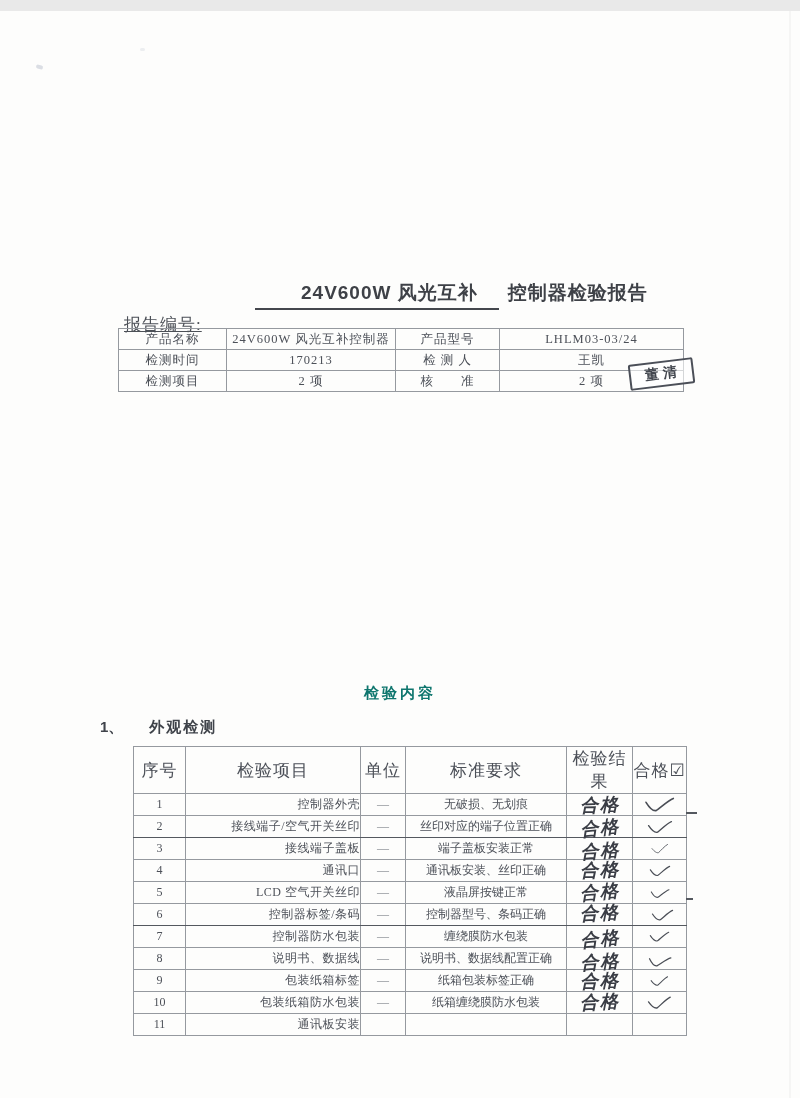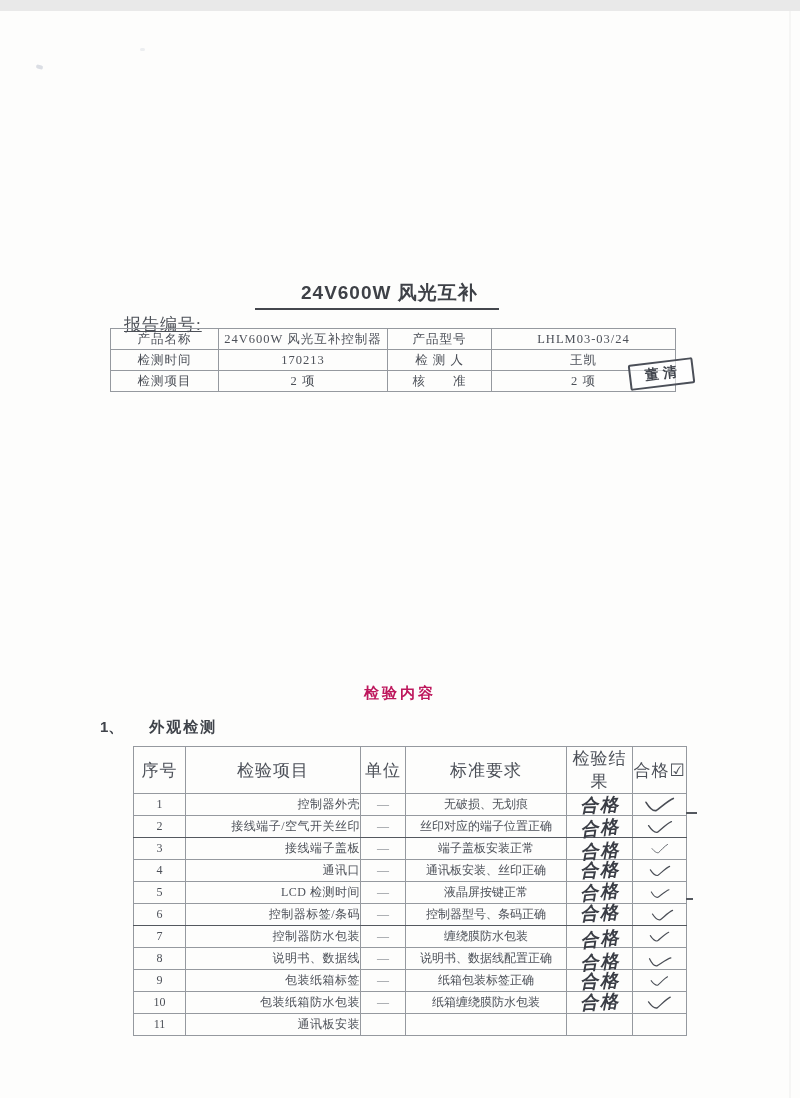--- a/index.html
+++ b/index.html
@@ -20,21 +20,21 @@
     font-family:"Liberation Sans","DejaVu Sans",sans-serif;
     font-weight:bold;font-size:19px;color:#3e4147;letter-spacing:1px;white-space:nowrap;
   }
   .title-u{padding:0 21px 2px 46px;border-bottom:2px solid #44474d;}
   .title-r{padding-left:9px;}
   .report-no{position:absolute;left:124px;top:302px;font-size:17px;color:#4c5057;letter-spacing:1px;text-decoration:underline;}
   
   table{border-collapse:collapse;table-layout:fixed;}
   td,th{border:1px solid #95999f;font-weight:normal;overflow:visible;
         text-align:center;vertical-align:middle;padding:0;}
-  .info-table{position:absolute;left:110px;top:317px;width:565px;font-size:12.5px;color:#4c5058;}
+  .info-table{position:absolute;left:118px;top:317px;width:565px;font-size:12.5px;color:#4c5058;}
   .info-table td,.info-table th{height:20px;letter-spacing:1px;}
   .main-table{position:absolute;left:133px;top:735px;width:553px;font-size:12px;color:#4c5058;}
   .main-table thead th{height:22px;font-size:17px;letter-spacing:1px;}
   .main-table tbody td{height:21px;}
   .main-table td.c-item{text-align:right;padding-left:9px;letter-spacing:.5px;}
   .main-table td.c-unit{color:#868a90;}
   .main-table tr.dark-bottom td{border-bottom:1.6px solid #54585f;}
   .overrun{position:absolute;height:2px;background:#54585f;}
   .ov1{left:686px;top:801px;width:11px;}
   .ov2{left:686px;top:887px;width:7px;}
@@ -72,40 +72,41 @@
     border:2.5px solid #4b4f58;border-radius:2px;
     display:flex;align-items:center;justify-content:center;
     font-family:"Liberation Sans",sans-serif;font-weight:bold;font-size:14px;
     letter-spacing:4px;color:#43474f;transform:rotate(-7deg);
     background:rgba(255,255,255,.6);padding-left:3px;
   }
   
   .content-heading{
     position:absolute;left:0;top:673px;width:800px;text-align:center;
     font-family:"Liberation Sans",sans-serif;font-weight:bold;font-size:15px;
-    color:#be185d;letter-spacing:3px;
+    color:#0f766e;letter-spacing:3px;
   }
   .sub-heading{
     position:absolute;left:100px;top:707px;
     font-family:"Liberation Sans",sans-serif;font-weight:bold;font-size:15px;
     color:#3f434a;letter-spacing:2px;display:flex;
   }
   .sub-heading .idx{margin-right:26px;letter-spacing:0;}
 </style>
 </head>
 <body>
 
 <div class="page">
 
   <div class="edge-line"></div>
   <div class="speck s1"></div>
   <div class="speck s2"></div>
 
   <div class="title-row">
     <span class="title-u">24V600W 风光互补</span>
+    <span class="title-r">控制器检验报告</span>
   </div>
 
   <div class="report-no">报告编号:</div>
 
   <table class="info-table">
     <colgroup>
         <col style="width:108px">
         <col style="width:169px">
         <col style="width:104px">
         <col style="width:184px">
@@ -196,21 +197,21 @@
           <td class="c-item">通讯口</td>
           <td class="c-unit">—</td>
           <td class="c-std">通讯板安装、丝印正确</td>
           <td><span class="hw">合格</span></td>
           <td><svg class="check" viewBox="0 0 32 18" xmlns="http://www.w3.org/2000/svg">
               <path d="M2 7 C6 13 10 16 13 15 C17 12 25 4 30 2" fill="none" stroke="#4a4e56" stroke-width="1.7" stroke-linecap="round"></path>
             </svg></td>
         </tr>
         <tr>
           <td class="c-no">5</td>
-          <td class="c-item">LCD 检测时间</td>
+          <td class="c-item">LCD 空气开关丝印</td>
           <td class="c-unit">—</td>
           <td class="c-std">液晶屏按键正常</td>
           <td><span class="hw">合格</span></td>
           <td><svg class="check" viewBox="0 0 32 18" xmlns="http://www.w3.org/2000/svg">
               <path d="M2 7 C6 13 10 16 13 15 C17 12 25 4 30 2" fill="none" stroke="#4a4e56" stroke-width="1.7" stroke-linecap="round"></path>
             </svg></td>
         </tr>
         <tr class="dark-bottom">
           <td class="c-no">6</td>
           <td class="c-item">控制器标签/条码</td>

